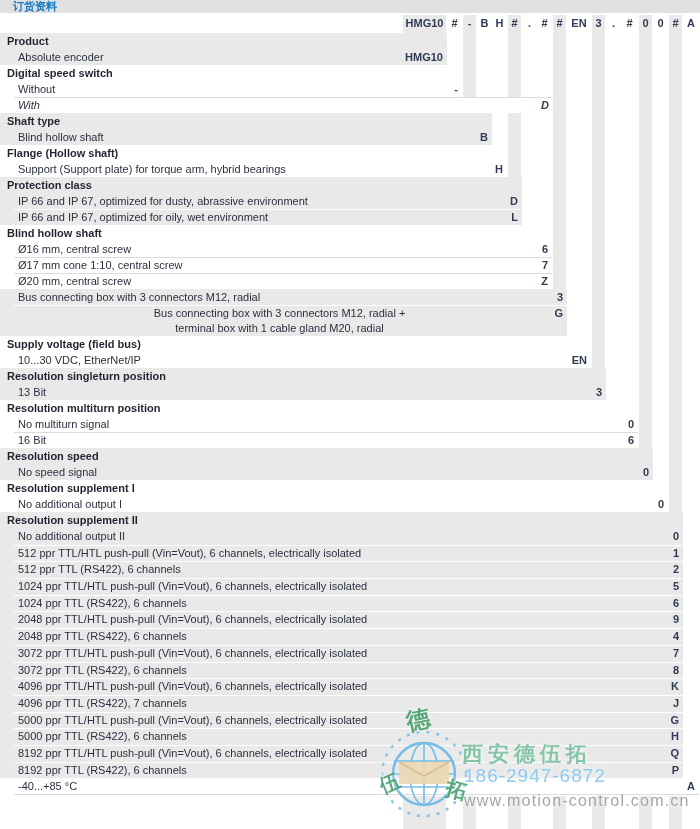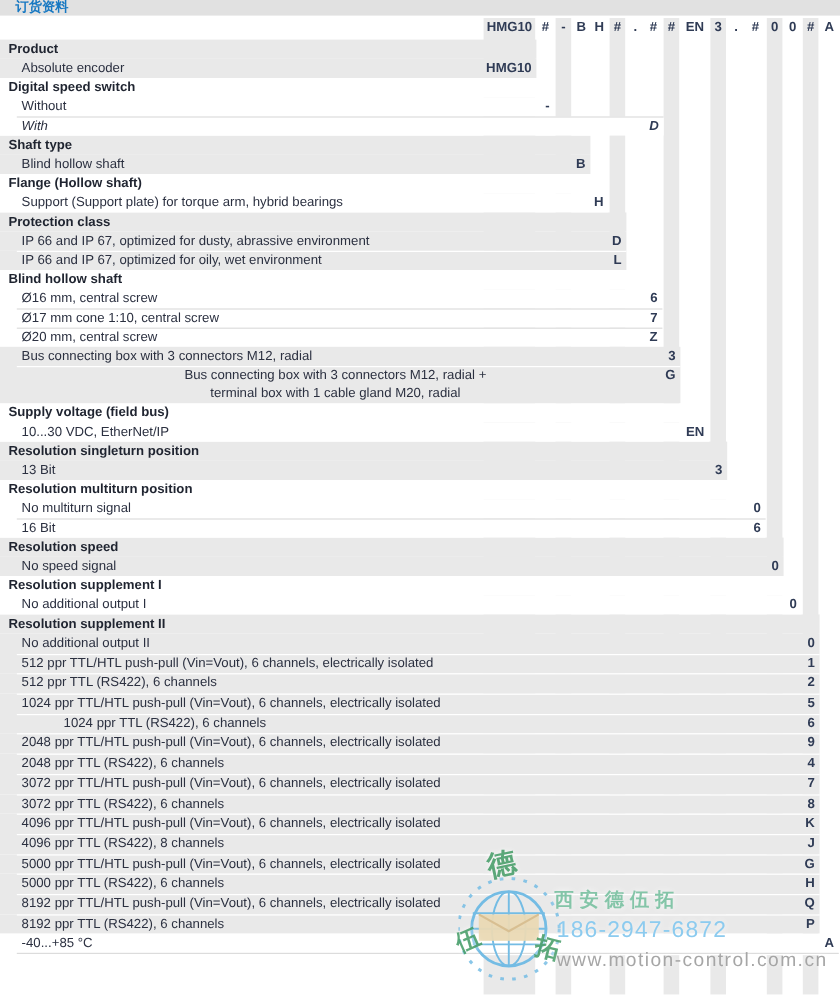--- a/index.html
+++ b/index.html
@@ -73,21 +73,21 @@
     white-space:nowrap;overflow:hidden;
   }
   .code{
     position:absolute;top:0;right:4px;
     font-weight:bold;color:#2f3b55;
   }
   
   .wm{position:absolute;z-index:3;pointer-events:none;}
   .wm-company{
     left:462px;top:740px;
-    font-size:16px;font-weight:bold;letter-spacing:5px;
+    font-size:21px;font-weight:bold;letter-spacing:5px;
     color:#84c5a8;text-shadow:0 0 6px rgba(255,255,255,.85);
   }
   .wm-phone{
     left:464px;top:765px;
     font-size:19px;font-weight:500;letter-spacing:1px;
     color:#8ccbef;text-shadow:0 0 6px rgba(255,255,255,.85);
   }
   .wm-site{
     left:464px;top:792px;
     font-size:16px;letter-spacing:1.2px;
@@ -269,21 +269,21 @@
         <span class="code">1</span>
       </div>
       <div class="opt xl block" style="width:683px;">
         <span class="lbl">512 ppr TTL (RS422), 6 channels</span>
         <span class="code">2</span>
       </div>
       <div class="opt xl block" style="width:683px;">
         <span class="lbl">1024 ppr TTL/HTL push-pull (Vin=Vout), 6 channels, electrically isolated</span>
         <span class="code">5</span>
       </div>
-      <div class="opt xl block" style="width:683px;padding-left:35px;">
+      <div class="opt xl block" style="width:683px;">
         <span class="lbl">1024 ppr TTL (RS422), 6 channels</span>
         <span class="code">6</span>
       </div>
       <div class="opt xl block" style="width:683px;">
         <span class="lbl">2048 ppr TTL/HTL push-pull (Vin=Vout), 6 channels, electrically isolated</span>
         <span class="code">9</span>
       </div>
       <div class="opt xl block" style="width:683px;">
         <span class="lbl">2048 ppr TTL (RS422), 6 channels</span>
         <span class="code">4</span>
@@ -294,21 +294,21 @@
       </div>
       <div class="opt xl block" style="width:683px;">
         <span class="lbl">3072 ppr TTL (RS422), 6 channels</span>
         <span class="code">8</span>
       </div>
       <div class="opt xl block" style="width:683px;">
         <span class="lbl">4096 ppr TTL/HTL push-pull (Vin=Vout), 6 channels, electrically isolated</span>
         <span class="code">K</span>
       </div>
       <div class="opt xl block" style="width:683px;">
-        <span class="lbl">4096 ppr TTL (RS422), 8 channels</span>
+        <span class="lbl">4096 ppr TTL (RS422), 7 channels</span>
         <span class="code">J</span>
       </div>
       <div class="opt xl block" style="width:683px;">
         <span class="lbl">5000 ppr TTL/HTL push-pull (Vin=Vout), 6 channels, electrically isolated</span>
         <span class="code">G</span>
       </div>
       <div class="opt xl block" style="width:683px;">
         <span class="lbl">5000 ppr TTL (RS422), 6 channels</span>
         <span class="code">H</span>
       </div>

